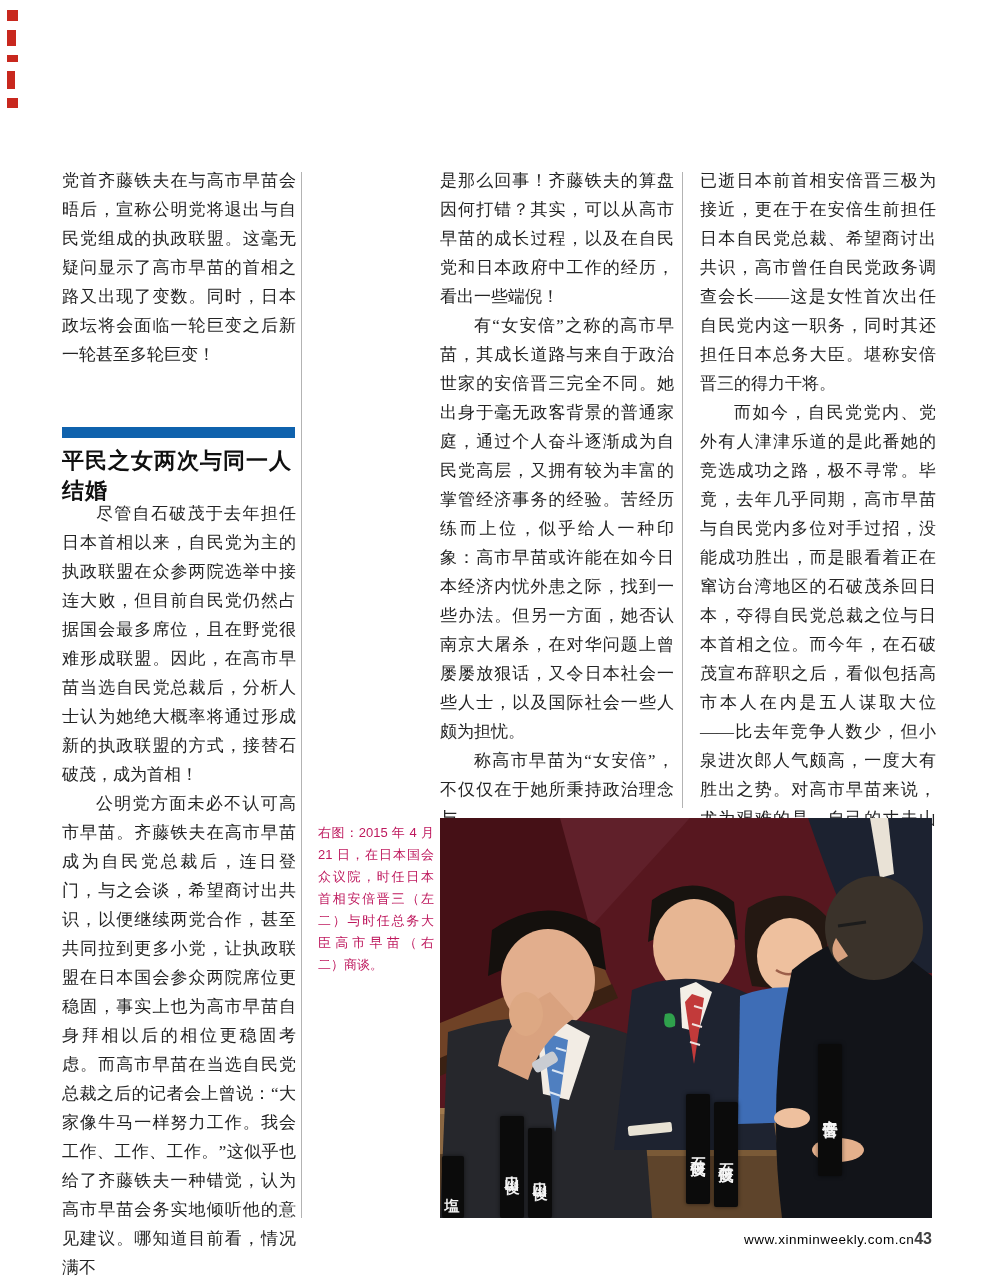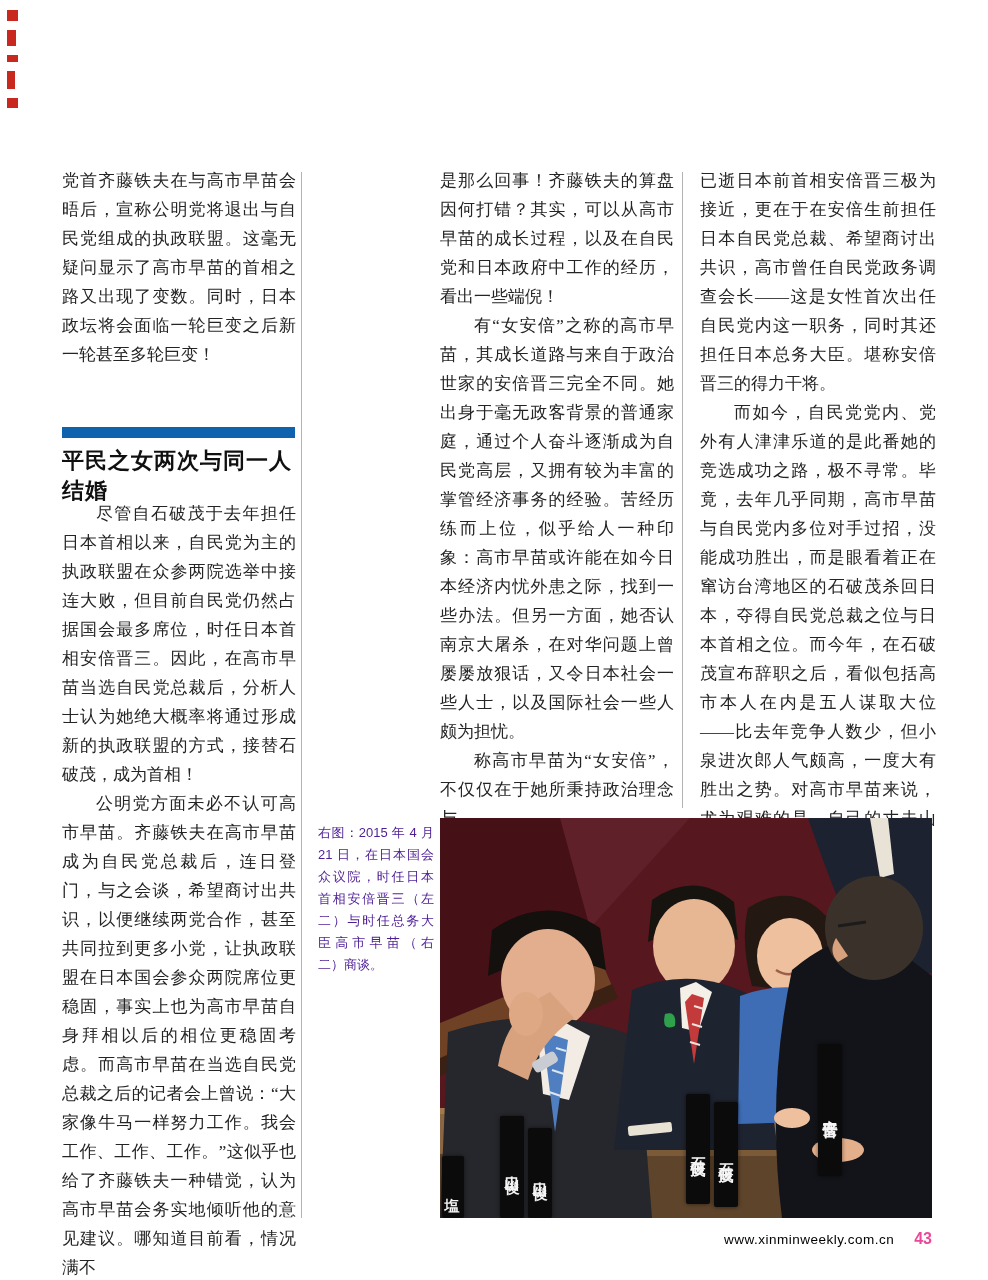--- a/index.html
+++ b/index.html
@@ -32,41 +32,41 @@
 
   
   #heading-bar{position:absolute;left:62px;top:427px;width:233px;height:11px;background:#0f62ad;}
   #section-heading{position:absolute;left:62px;top:446px;width:233px;
       font-family:"Liberation Sans","DejaVu Sans",sans-serif;
       font-size:22px;font-weight:bold;color:#101010;letter-spacing:1px;}
 
   
   #photo-caption{position:absolute;left:318px;top:822px;width:116px;
       font-family:"Liberation Sans","DejaVu Sans",sans-serif;
-      font-size:13px;line-height:22px;color:#4c1d95;text-align:justify;}
+      font-size:13px;line-height:22px;color:#be185d;text-align:justify;}
 
   
   #photo{position:absolute;left:440px;top:818px;width:492px;height:400px;overflow:hidden;background:#54161d;}
   .plate{position:absolute;background:#0b0b0b;color:#f5f5f5;width:24px;
       writing-mode:vertical-rl;text-orientation:upright;
       font-family:"Liberation Sans","DejaVu Sans",sans-serif;
       font-weight:bold;font-size:15px;letter-spacing:2px;text-align:center;
       border-radius:2px;box-shadow:0 0 4px rgba(0,0,0,.55);line-height:24px;}
   #plate-1{left:60px;top:298px;height:102px;}
   #plate-2{left:88px;top:310px;height:90px;}
   #plate-3{left:246px;top:276px;height:110px;}
   #plate-4{left:274px;top:284px;height:105px;}
   #plate-5{left:378px;top:226px;height:132px;}
   #plate-6{left:2px;top:338px;height:62px;width:22px;}
 
   
   #footer{position:absolute;left:440px;top:1230px;width:492px;text-align:right;
       font-family:"Liberation Sans","DejaVu Sans",sans-serif;}
   #footer-url{font-size:13.5px;color:#000000;letter-spacing:.5px;}
-  #footer-page{font-size:16px;color:#ec4899;font-weight:bold;margin-left:20px;}
+  #footer-page{font-size:16px;color:#404040;font-weight:bold;margin-left:0;}
 </style>
 </head>
 <body>
 
 <div id="page">
 
   <div class="regmarks">
     <span class="rm1"></span>
       <span class="rm2"></span>
       <span class="rm3"></span>
@@ -78,21 +78,21 @@
   <div id="rule2" class="vrule"></div>
 
   <div id="col1-top" class="col">
     <p>党首齐藤铁夫在与高市早苗会晤后，宣称公明党将退出与自民党组成的执政联盟。这毫无疑问显示了高市早苗的首相之路又出现了变数。同时，日本政坛将会面临一轮巨变之后新一轮甚至多轮巨变！</p>
   </div>
 
   <div id="heading-bar"></div>
   <div id="section-heading">平民之女两次与同一人结婚</div>
 
   <div id="col1-bottom" class="col">
-    <p class="indent">尽管自石破茂于去年担任日本首相以来，自民党为主的执政联盟在众参两院选举中接连大败，但目前自民党仍然占据国会最多席位，时任日本首相安倍晋三。因此，在高市早苗当选自民党总裁后，分析人士认为她绝大概率将通过形成新的执政联盟的方式，接替石破茂，成为首相！</p>
+    <p class="indent">尽管自石破茂于去年担任日本首相以来，自民党为主的执政联盟在众参两院选举中接连大败，但目前自民党仍然占据国会最多席位，且在野党很难形成联盟。因此，在高市早苗当选自民党总裁后，分析人士认为她绝大概率将通过形成新的执政联盟的方式，接替石破茂，成为首相！</p>
     <p class="indent">公明党方面未必不认可高市早苗。齐藤铁夫在高市早苗成为自民党总裁后，连日登门，与之会谈，希望商讨出共识，以便继续两党合作，甚至共同拉到更多小党，让执政联盟在日本国会参众两院席位更稳固，事实上也为高市早苗自身拜相以后的相位更稳固考虑。而高市早苗在当选自民党总裁之后的记者会上曾说：“大家像牛马一样努力工作。我会工作、工作、工作。”这似乎也给了齐藤铁夫一种错觉，认为高市早苗会务实地倾听他的意见建议。哪知道目前看，情况满不</p>
   </div>
 
   <div id="col2" class="col">
     <p>是那么回事！齐藤铁夫的算盘因何打错？其实，可以从高市早苗的成长过程，以及在自民党和日本政府中工作的经历，看出一些端倪！</p>
     <p class="indent">有“女安倍”之称的高市早苗，其成长道路与来自于政治世家的安倍晋三完全不同。她出身于毫无政客背景的普通家庭，通过个人奋斗逐渐成为自民党高层，又拥有较为丰富的掌管经济事务的经验。苦经历练而上位，似乎给人一种印象：高市早苗或许能在如今日本经济内忧外患之际，找到一些办法。但另一方面，她否认南京大屠杀，在对华问题上曾屡屡放狠话，又令日本社会一些人士，以及国际社会一些人颇为担忧。</p>
     <p class="indent">称高市早苗为“女安倍”，不仅仅在于她所秉持政治理念与</p>
   </div>
 
   <div id="col3" class="col">

